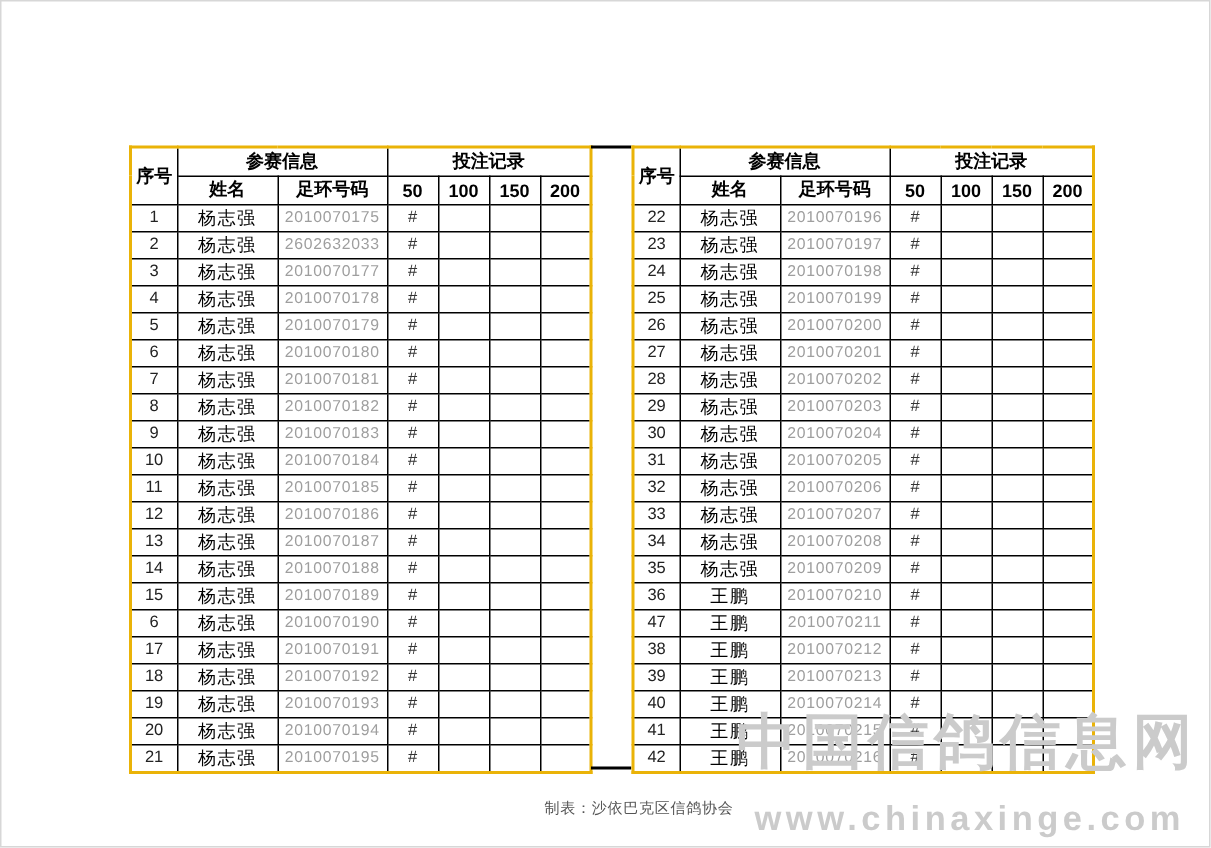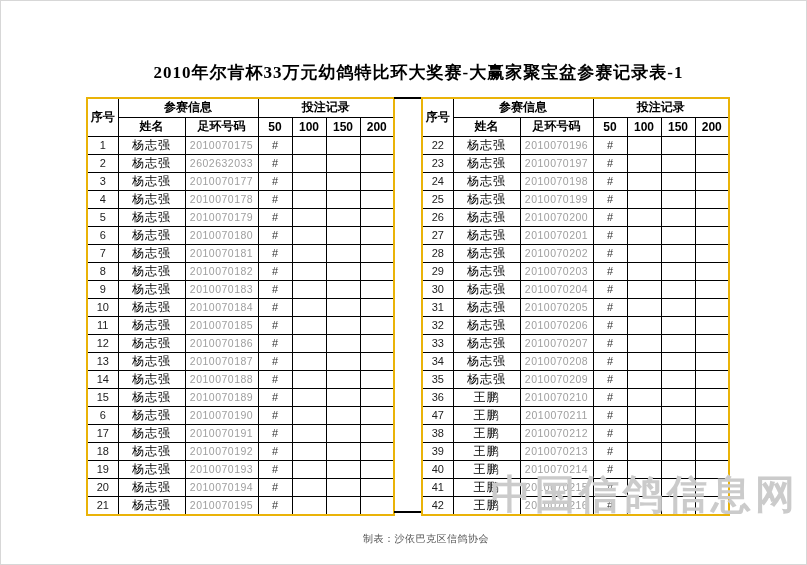--- a/index.html
+++ b/index.html
@@ -94,21 +94,20 @@
     left:502px;top:531px;
     font-size:23px;
     letter-spacing:3px;
   }
 </style>
 </head>
 <body>
 
 <div class="page">
 
-  <div class="title">2010年尔肯杯33万元幼鸽特比环大奖赛-大赢家聚宝盆参赛记录表-1</div>
 
   <table class="rec-table left">
     <colgroup>
       <col class="c-idx">
         <col class="c-name">
         <col class="c-ring">
       <col class="c-bet">
         <col class="c-bet">
         <col class="c-bet">
         <col class="c-bet">
@@ -537,14 +536,15 @@
           <td class="c-bet"></td>
           <td class="c-bet"></td>
           <td class="c-bet"></td>
         </tr>
       </tbody>
   </table>
 
   <div class="footer-note right">制表：沙依巴克区信鸽协会</div>
 
   <div class="watermark cn">中国信鸽信息网</div>
+  <div class="watermark url">www.chinaxinge.com</div>
 
 </div>
 
 </body></html>

